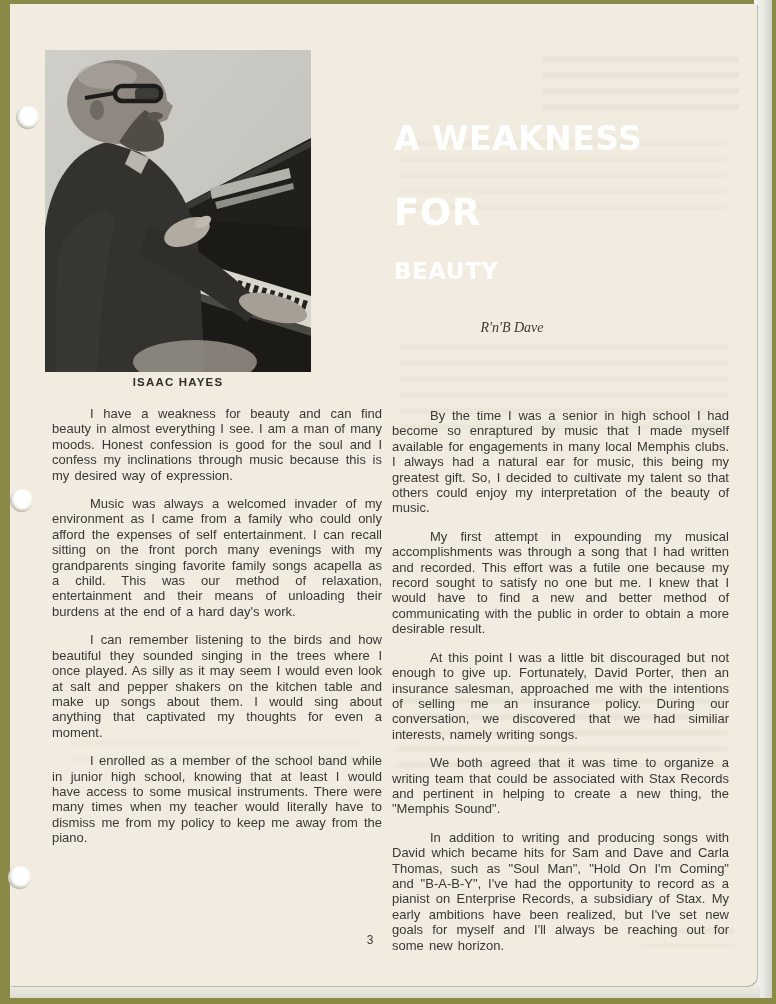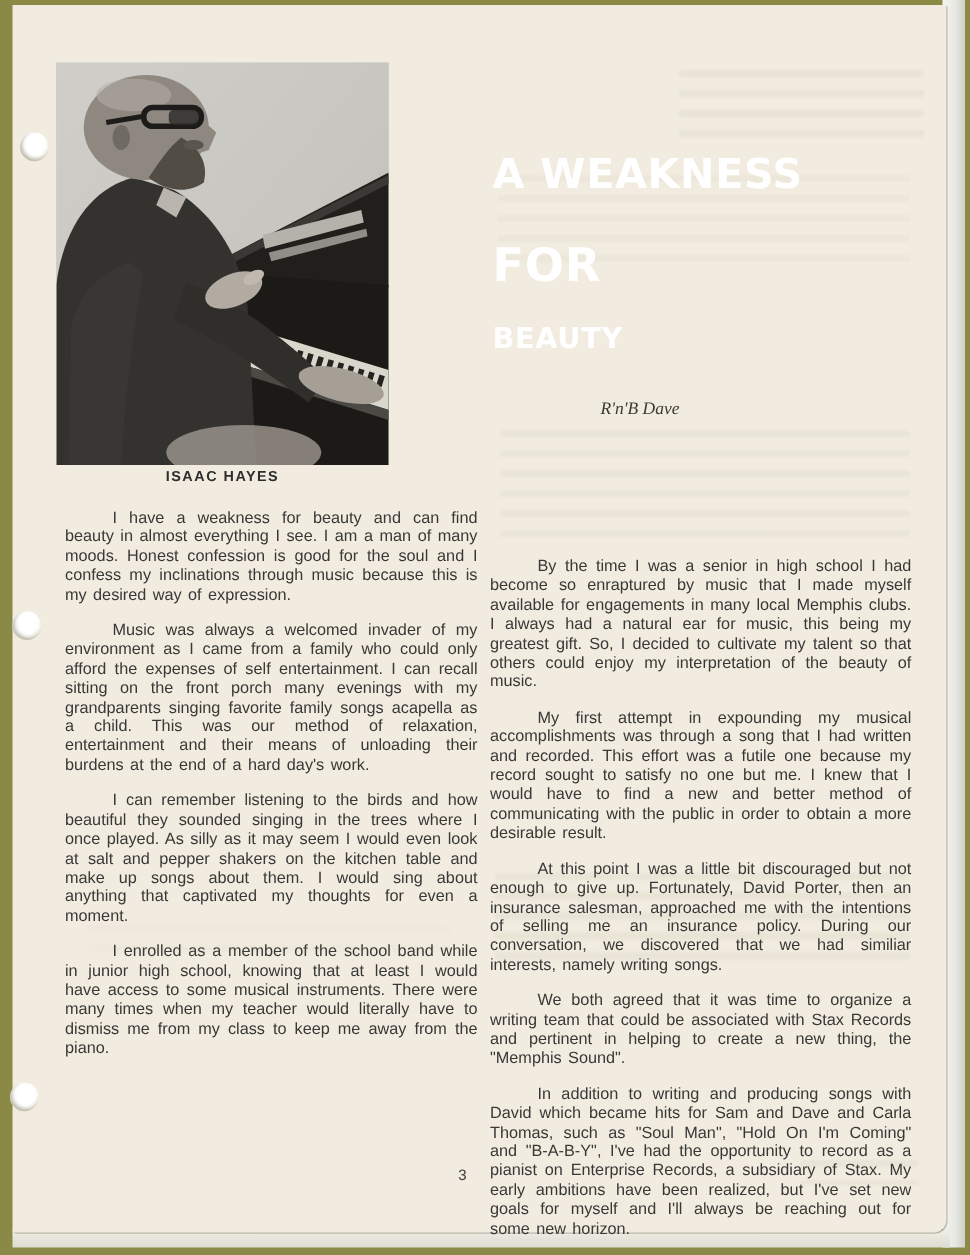--- a/index.html
+++ b/index.html
@@ -60,21 +60,21 @@
     color:#3b3a36;z-index:3;
   }
   
   .col{
     position:absolute;color:#383836;font-size:13px;line-height:15.4px;
     text-align:justify;word-spacing:1.5px;z-index:3;
   }
   .col p{margin:0 0 13px 0;text-indent:38px;}
   .col p:last-child{margin-bottom:0;}
   .col-left{left:52px;top:406px;width:330px;}
-  .col-right{left:392px;top:408px;width:337px;margin-top:37px;}
+  .col-right{left:392px;top:408px;width:337px;}
   .page-number{
     position:absolute;left:358px;top:933px;width:24px;text-align:center;
     font-size:12px;color:#3c3c3a;z-index:3;
   }
   
   .ghost{
     position:absolute;z-index:1;filter:blur(1.3px);border-radius:2px;
     background:repeating-linear-gradient(180deg,
       rgba(122,126,96,.14) 0 6px, rgba(122,126,96,0) 6px 16px);
   }
@@ -159,21 +159,21 @@
 
 <div class="title-line title-1">A WEAKNESS</div>
 <div class="title-line title-2">FOR</div>
 <div class="title-line title-3">BEAUTY</div>
 <div class="byline">R'n'B Dave</div>
 
 <div class="col col-left">
   <p>I have a weakness for beauty and can find beauty in almost everything I see. I am a man of many moods. Honest confession is good for the soul and I confess my inclinations through music because this is my desired way of expression.</p>
   <p>Music was always a welcomed invader of my environment as I came from a family who could only afford the expenses of self entertainment. I can recall sitting on the front porch many evenings with my grandparents singing favorite family songs acapella as a child. This was our method of relaxation, entertainment and their means of unloading their burdens at the end of a hard day's work.</p>
   <p>I can remember listening to the birds and how beautiful they sounded singing in the trees where I once played. As silly as it may seem I would even look at salt and pepper shakers on the kitchen table and make up songs about them. I would sing about anything that captivated my thoughts for even a moment.</p>
-  <p>I enrolled as a member of the school band while in junior high school, knowing that at least I would have access to some musical instruments. There were many times when my teacher would literally have to dismiss me from my class to keep me away from the piano.</p>
+  <p>I enrolled as a member of the school band while in junior high school, knowing that at least I would have access to some musical instruments. There were many times when my teacher would literally have to dismiss me from my policy to keep me away from the piano.</p>
 </div>
 
 <div class="col col-right">
   <p>By the time I was a senior in high school I had become so enraptured by music that I made myself available for engagements in many local Memphis clubs. I always had a natural ear for music, this being my greatest gift. So, I decided to cultivate my talent so that others could enjoy my interpretation of the beauty of music.</p>
   <p>My first attempt in expounding my musical accomplishments was through a song that I had written and recorded. This effort was a futile one because my record sought to satisfy no one but me. I knew that I would have to find a new and better method of communicating with the public in order to obtain a more desirable result.</p>
   <p>At this point I was a little bit discouraged but not enough to give up. Fortunately, David Porter, then an insurance salesman, approached me with the intentions of selling me an insurance policy. During our conversation, we discovered that we had similiar interests, namely writing songs.</p>
   <p>We both agreed that it was time to organize a writing team that could be associated with Stax Records and pertinent in helping to create a new thing, the "Memphis Sound".</p>
   <p>In addition to writing and producing songs with David which became hits for Sam and Dave and Carla Thomas, such as "Soul Man", "Hold On I'm Coming" and "B-A-B-Y", I've had the opportunity to record as a pianist on Enterprise Records, a subsidiary of Stax. My early ambitions have been realized, but I've set new goals for myself and I'll always be reaching out for some new horizon.</p>
 </div>
 

